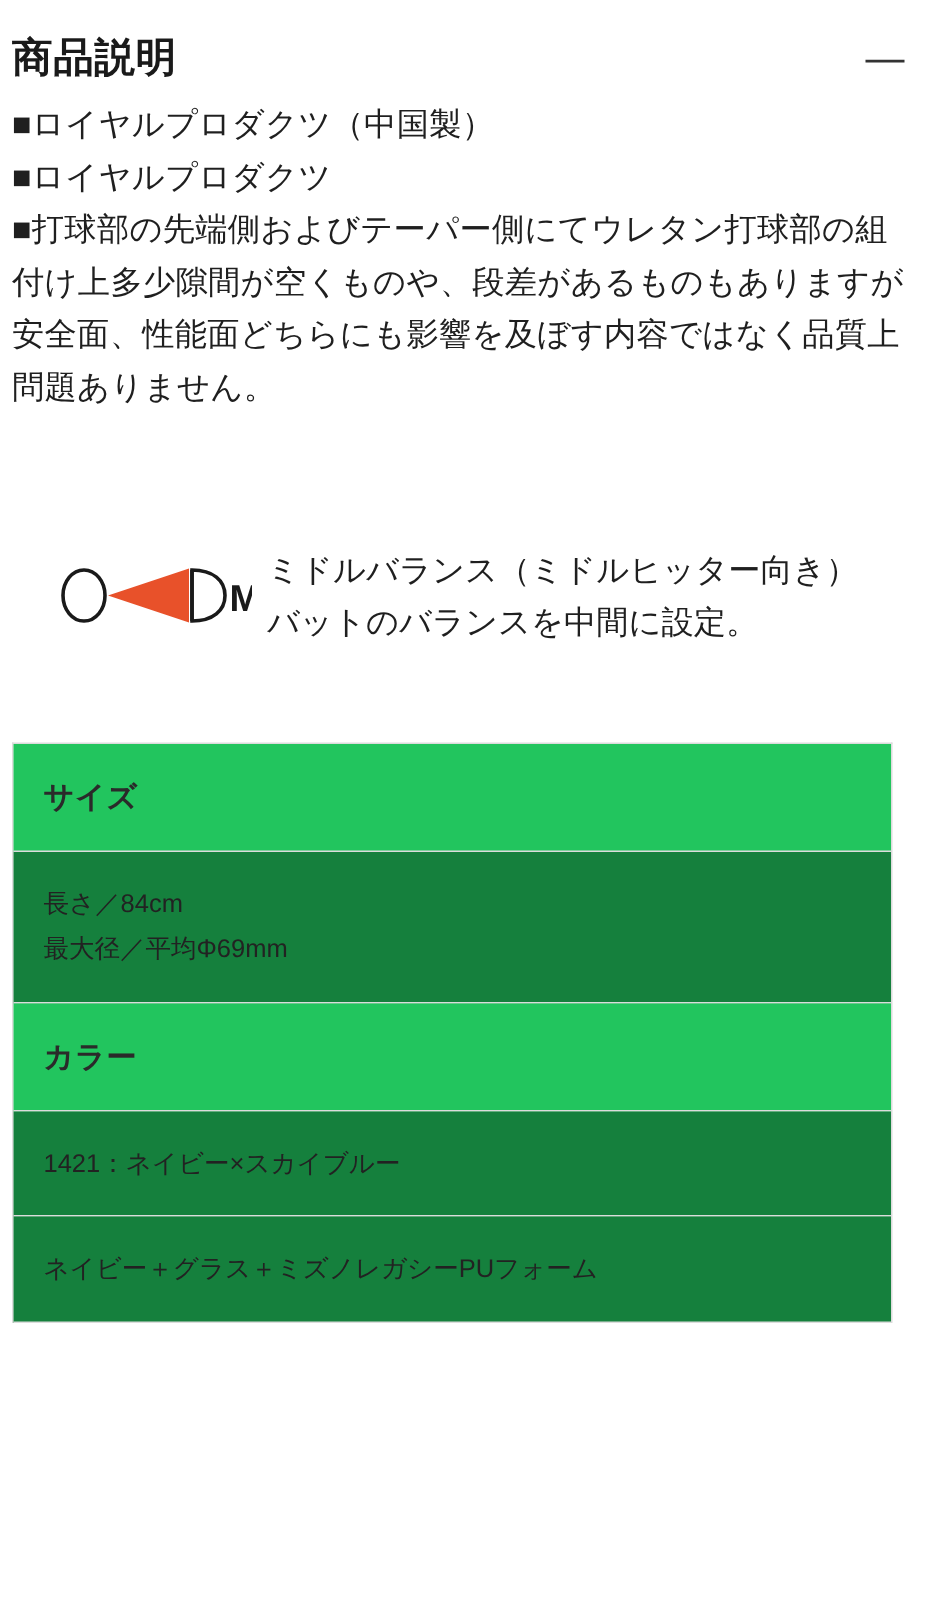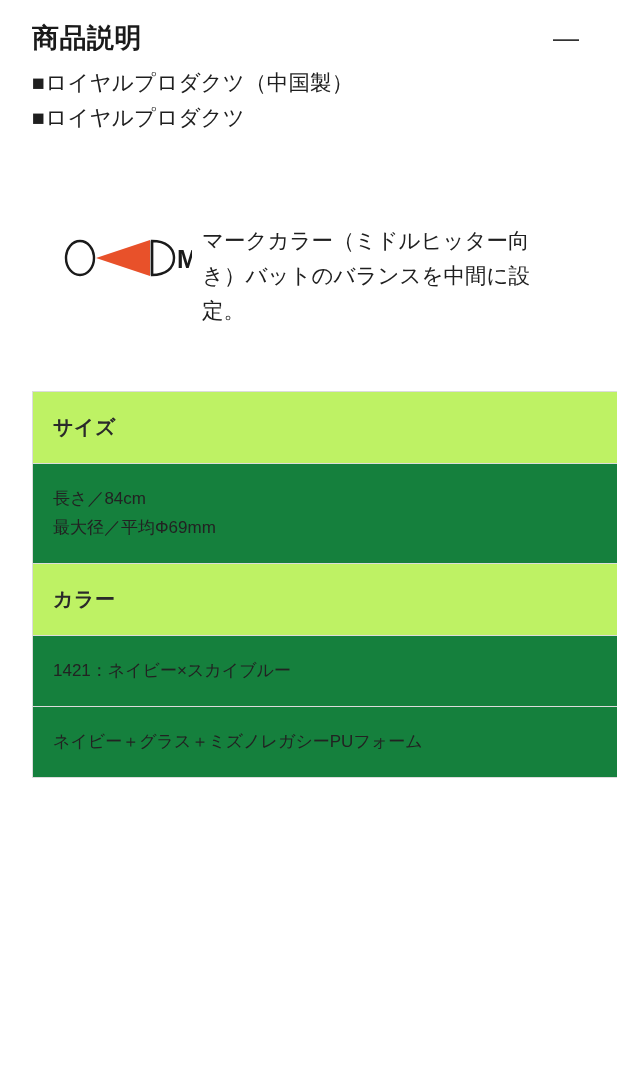--- a/index.html
+++ b/index.html
@@ -12,21 +12,21 @@
     height: 1080px;
     font-family: "Liberation Sans", sans-serif;
     color: #222222;
     overflow: hidden;
     position: relative;
   }
   .page {
     width: 617px;
     height: 1080px;
     box-sizing: border-box;
-    padding: 0 32px;
+    padding: 0 8px;
     position: relative;
   }
   
   .section-header {
     display: flex;
     align-items: center;
     justify-content: space-between;
     padding-top: 22px;
     padding-bottom: 6px;
   }
@@ -81,21 +81,21 @@
     padding-right: 20px;
   }
   
   .spec-table {
     margin-top: 62px;
     border: 1px solid #dcdcdc;
     border-bottom: none;
     width: 585px;
   }
   .spec-head {
-    background: #bef264;
+    background: #22c55e;
     border-bottom: 1px solid #dcdcdc;
     font-size: 20px;
     font-weight: bold;
     color: #2a2a2a;
     padding: 22px 20px;
     letter-spacing: 0.5px;
   }
   .spec-cell {
     background: #15803d;
     border-bottom: 1px solid #dcdcdc;
@@ -114,33 +114,34 @@
 <div class="page">
 
   <div class="section-header">
     <div class="section-title">商品説明</div>
     <div class="collapse-toggle">—</div>
   </div>
 
   <div class="desc-body">
     <p>■ロイヤルプロダクツ（中国製）</p>
     <p>■ロイヤルプロダクツ</p>
+    <p>■打球部の先端側およびテーパー側にてウレタン打球部の組付け上多少隙間が空くものや、段差があるものもありますが安全面、性能面どちらにも影響を及ぼす内容ではなく品質上問題ありません。</p>
   </div>
 
   <div class="balance-row">
     <div class="balance-figure">
       <svg width="130" height="48" viewBox="0 0 130 48" aria-hidden="true">
         <ellipse cx="18" cy="24" rx="14" ry="17" fill="#ffffff" stroke="#1a1a1a" stroke-width="2.4"></ellipse>
         <polygon points="34,24 88,6 88,42" fill="#e8512a"></polygon>
         <path d="M90 7 C104 7 112 14 112 24 C112 34 104 41 90 41 Z" fill="#ffffff" stroke="#1a1a1a" stroke-width="2.4"></path>
         <line x1="90" y1="7" x2="90" y2="41" stroke="#1a1a1a" stroke-width="2.4"></line>
         <text x="115" y="34" font-family="Liberation Sans, sans-serif" font-size="25" font-weight="bold" fill="#1a1a1a">M</text>
       </svg>
     </div>
-    <div class="balance-text">マークカラー（ミドルヒッター向き）バットのバランスを中間に設定。</div>
+    <div class="balance-text">ミドルバランス（ミドルヒッター向き）バットのバランスを中間に設定。</div>
   </div>
 
   <div class="spec-table">
 
     <div class="spec-head">サイズ</div>
     <div class="spec-cell">
       <div>長さ／84cm</div>
       <div>最大径／平均Φ69mm</div>
     </div>
 

